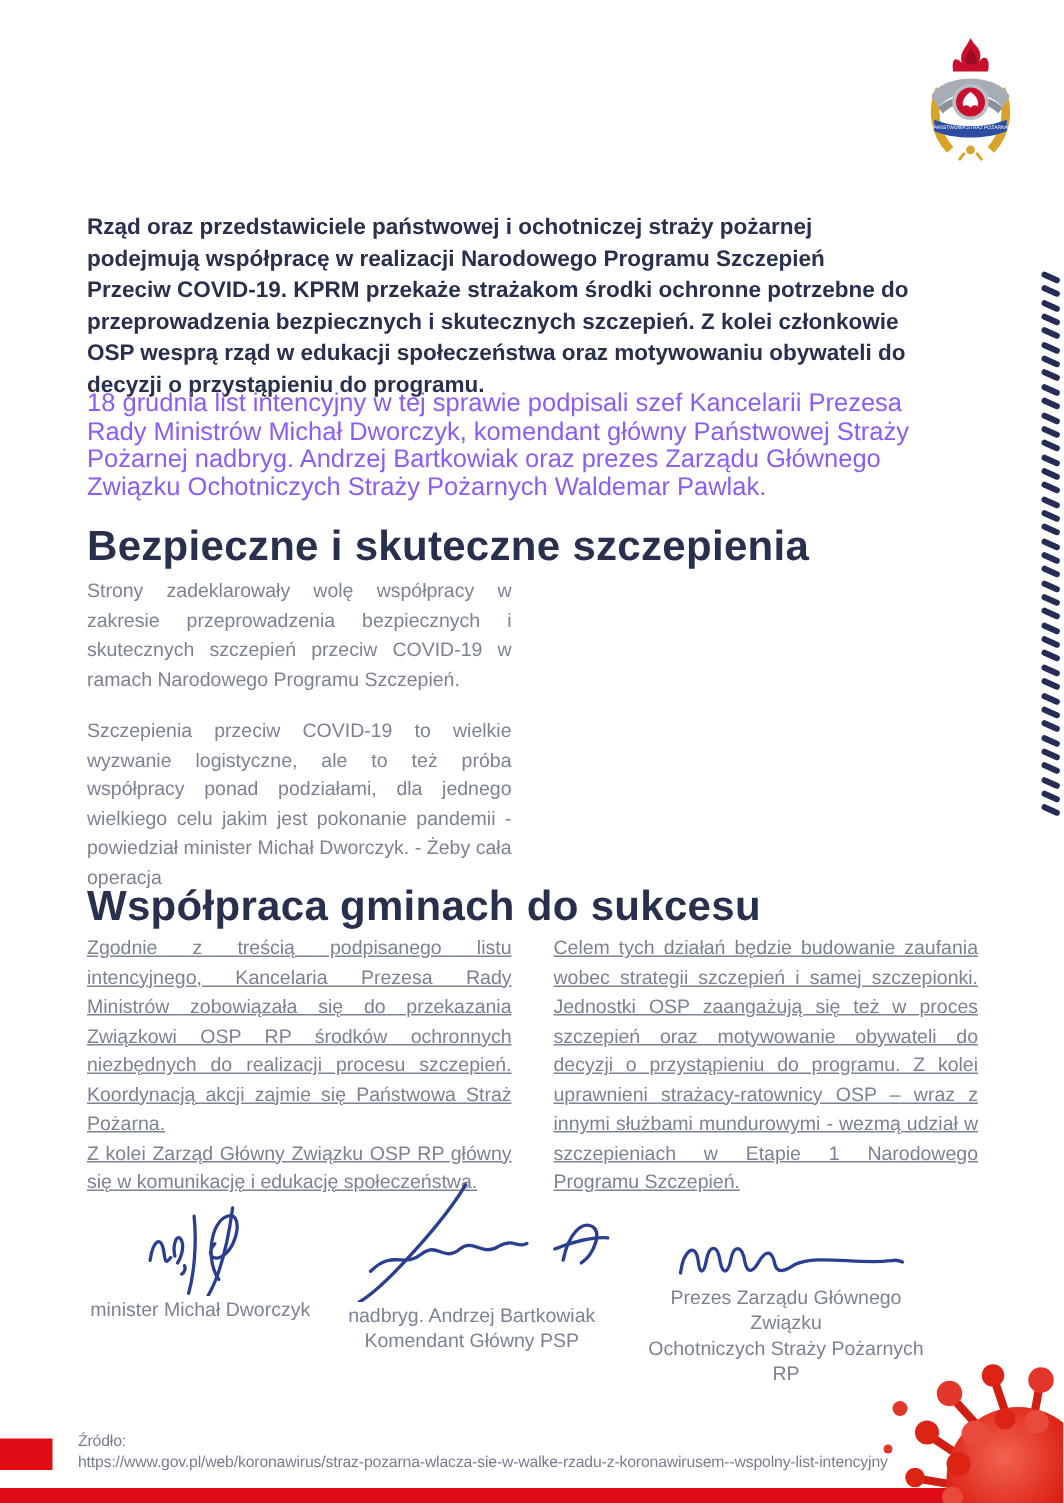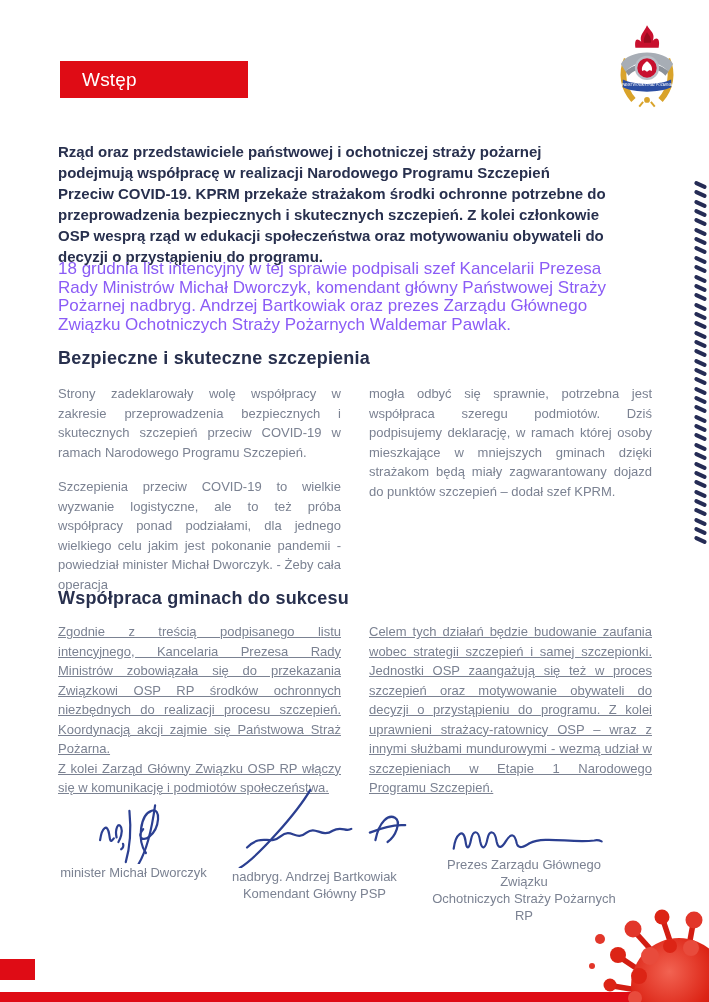--- a/index.html
+++ b/index.html
@@ -25,21 +25,21 @@
     font-size:15px; font-weight:bold; color:#28304E; line-height:21px;
   }
   .body-par {
     position:absolute; left:58px; top:243px; width:548px;
     font-size:17px; color:#8b5cf6; line-height:18.5px;
   }
 
   
   .section-heading {
     position:absolute; left:58px; margin:0;
-    font-size:18px; font-weight:bold; color:#28304E; letter-spacing:0.2px;
+    font-size:28px; font-weight:bold; color:#28304E; letter-spacing:0.2px;
   }
   #heading-1 { top:348px; }
   #heading-2 { top:588px; }
 
   
   .cols { position:absolute; left:58px; width:594px; display:flex; gap:28px;justify-content:center; }
   #cols-1 { top:384px; }
   #cols-2 { top:622px; }
   .col {
     width:283px; font-size:13px; line-height:19.5px; color:#7B8292;
@@ -68,23 +68,20 @@
   .source-block { position:absolute; left:52px; top:955px; font-size:10.5px; color:#767D8D; line-height:13.5px; letter-spacing:-0.1px; }
   .source-url { color:#767D8D; text-decoration:none; }
   .bottom-bar { position:absolute; left:0; top:992px; width:709px; height:10px; background:#DF0C15; }
   .virus { position:absolute; right:-8px; bottom:-10px; width:130px; height:118px; z-index:5; }
 </style>
 </head>
 <body>
 
 <div class="page">
 
-  <div class="wstep-banner">
-    <span>Wstęp</span>
-  </div>
 
   <div class="logo">
     <svg viewBox="0 0 64 88" width="62" height="86" aria-hidden="true">
 
       <path d="M32,1 C29,8 24,11 26,18 C21,13 19,16 20,24 L44,24 C46,15 42,12 38,17 C41,9 35,7 32,1 Z" fill="#C8102E"></path>
       <path d="M32,8 C30,12 28,14 29,19 L36,19 C37,14 34,11 32,8 Z" fill="#9B0C1F"></path>
 
       <path d="M11,36 C5,50 7,66 18,78" fill="none" stroke="#D9A32A" stroke-width="6"></path>
       <path d="M53,36 C59,50 57,66 46,78" fill="none" stroke="#D9A32A" stroke-width="6"></path>
 
@@ -106,29 +103,28 @@
   <p class="lead-par">Rząd oraz przedstawiciele państwowej i ochotniczej straży pożarnej podejmują współpracę w realizacji Narodowego Programu Szczepień Przeciw COVID-19. KPRM przekaże strażakom środki ochronne potrzebne do przeprowadzenia bezpiecznych i skutecznych szczepień. Z kolei członkowie OSP wesprą rząd w edukacji społeczeństwa oraz motywowaniu obywateli do decyzji o przystąpieniu do programu.</p>
   <p class="body-par">18 grudnia list intencyjny w tej sprawie podpisali szef Kancelarii Prezesa Rady Ministrów Michał Dworczyk, komendant główny Państwowej Straży Pożarnej nadbryg. Andrzej Bartkowiak oraz prezes Zarządu Głównego Związku Ochotniczych Straży Pożarnych Waldemar Pawlak.</p>
 
   <h2 class="section-heading" id="heading-1">Bezpieczne i skuteczne szczepienia</h2>
   <div class="cols" id="cols-1">
     <div class="col">
       <p>Strony zadeklarowały wolę współpracy w zakresie przeprowadzenia bezpiecznych i skutecznych szczepień przeciw COVID-19 w ramach Narodowego Programu Szczepień.</p>
       <p>Szczepienia przeciw COVID-19 to wielkie wyzwanie logistyczne, ale to też próba współpracy ponad podziałami, dla jednego wielkiego celu jakim jest pokonanie pandemii - powiedział minister Michał Dworczyk. - Żeby cała operacja</p>
     </div>
     <div class="col">
-      <p>mogła odbyć się sprawnie, potrzebna jest współpraca szeregu podmiotów. Dziś podpisujemy deklarację, w ramach której osoby mieszkające w mniejszych gminach dzięki strażakom będą miały zagwarantowany dojazd do punktów szczepień – dodał szef KPRM.</p>
     </div>
   </div>
 
   <h2 class="section-heading" id="heading-2">Współpraca gminach do sukcesu</h2>
   <div class="cols" id="cols-2">
     <div class="col">
       <p>Zgodnie z treścią podpisanego listu intencyjnego, Kancelaria Prezesa Rady Ministrów zobowiązała się do przekazania Związkowi OSP RP środków ochronnych niezbędnych do realizacji procesu szczepień. Koordynacją akcji zajmie się Państwowa Straż Pożarna.</p>
-      <p>Z kolei Zarząd Główny Związku OSP RP włączy się w komunikację i podmiotów społeczeństwa.</p>
+      <p>Z kolei Zarząd Główny Związku OSP RP główny się w komunikację i edukację społeczeństwa.</p>
     </div>
     <div class="col">
       <p>Celem tych działań będzie budowanie zaufania wobec strategii szczepień i samej szczepionki. Jednostki OSP zaangażują się też w proces szczepień oraz motywowanie obywateli do decyzji o przystąpieniu do programu. Z kolei uprawnieni strażacy-ratownicy OSP – wraz z innymi służbami mundurowymi - wezmą udział w szczepieniach w Etapie 1 Narodowego Programu Szczepień.</p>
     </div>
   </div>
 
   <div class="sig-block" id="sig-1">
     <svg viewBox="0 0 150 72" width="150" height="66">
       <path class="sig-stroke" d="M38,46 C40,32 46,27 48,40 C49,47 49,49 53,44 M56,43 C54,34 58,25 61,32 C63,37 60,45 58,48 M63,50 C64,52 63,55 61,56"></path>
       <path class="sig-stroke" d="M88,60 C78,46 82,18 94,14 C105,10 103,33 92,42 C84,48 78,42 85,34"></path>
@@ -193,20 +189,24 @@
       <div class="dash" style="top: 299.2px;"></div>
       <div class="dash" style="top: 308.55px;"></div>
       <div class="dash" style="top: 317.9px;"></div>
       <div class="dash" style="top: 327.25px;"></div>
       <div class="dash" style="top: 336.6px;"></div>
       <div class="dash" style="top: 345.95px;"></div>
       <div class="dash" style="top: 355.3px;"></div>
     </div>
 
   <div class="footer-square"></div>
+  <div class="source-block">
+    <div>Źródło:</div>
+    <a class="source-url" href="#">https://www.gov.pl/web/koronawirus/straz-pozarna-wlacza-sie-w-walke-rzadu-z-koronawirusem--wspolny-list-intencyjny</a>
+  </div>
   <div class="bottom-bar"></div>
 
   <div class="virus">
     <svg viewBox="0 0 130 118" width="130" height="118" aria-hidden="true">
       <defs>
         <radialGradient id="vg" cx="40%" cy="35%" r="75%">
           <stop offset="0%" stop-color="#F26352"></stop>
           <stop offset="60%" stop-color="#DC2415"></stop>
           <stop offset="100%" stop-color="#C40D06"></stop>
         </radialGradient>

